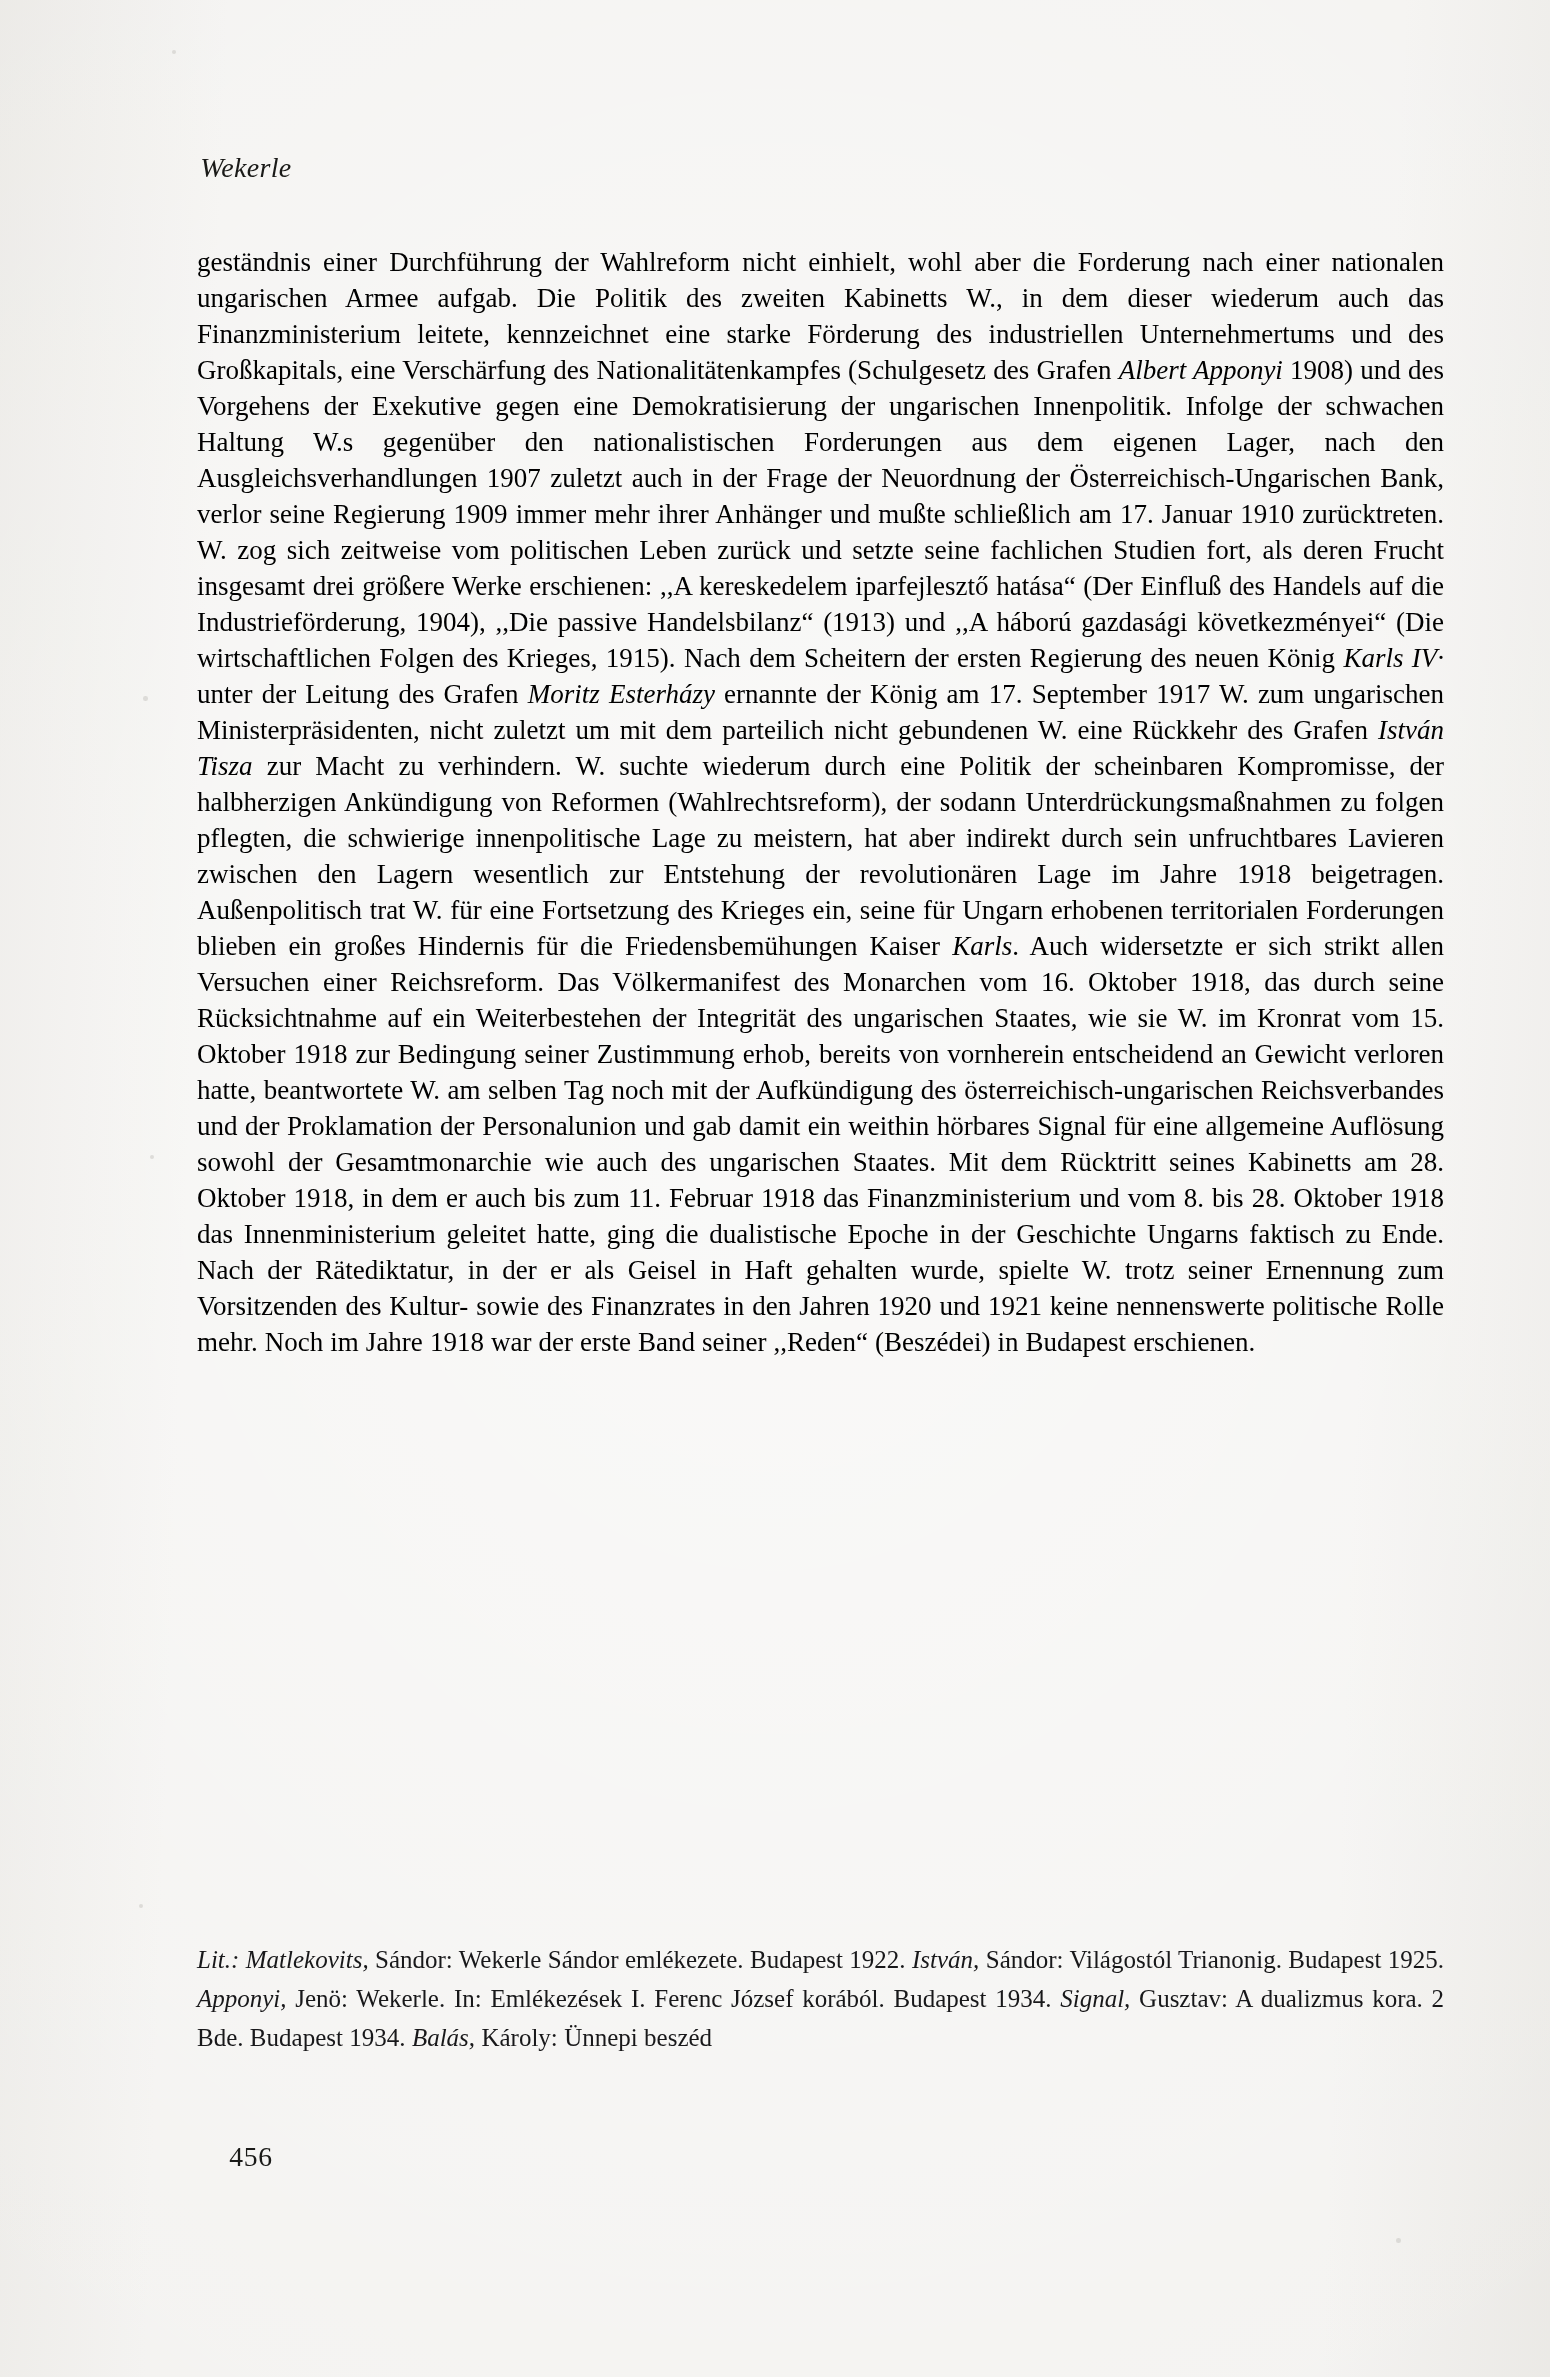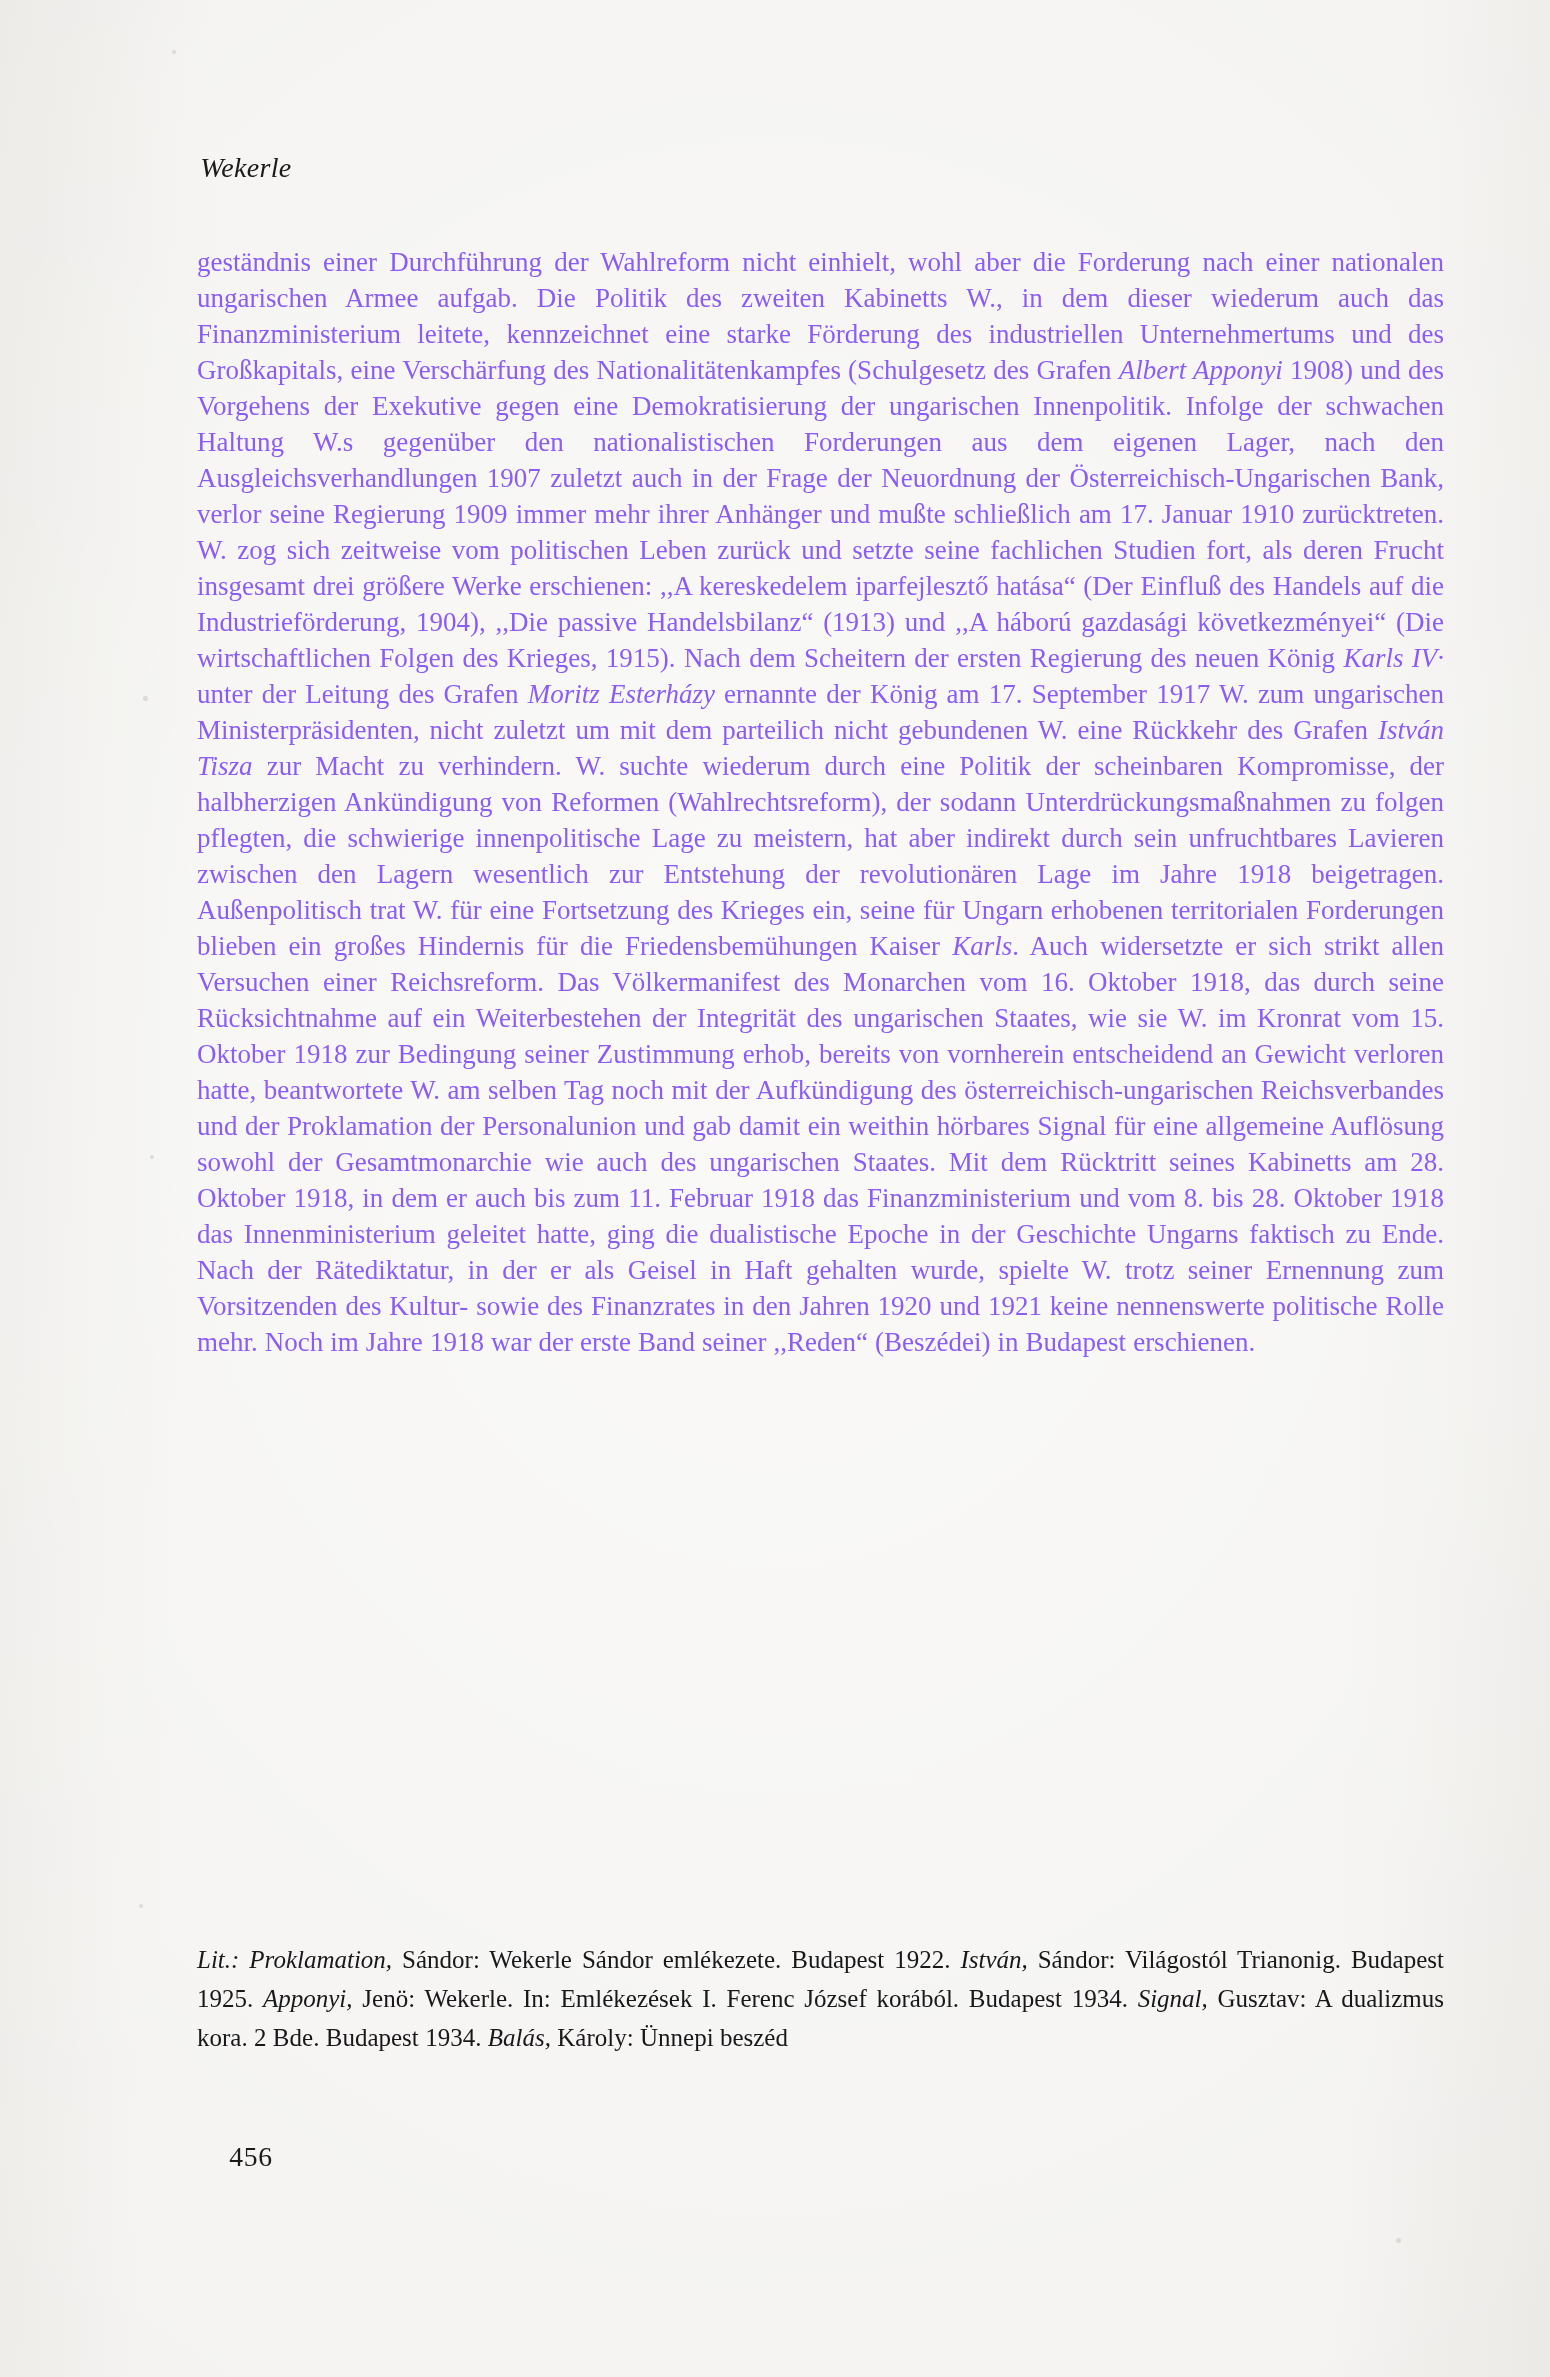--- a/index.html
+++ b/index.html
@@ -43,21 +43,21 @@
     letter-spacing: 0.3px;
   }
   .body-block {
     position: absolute;
     top: 244px;
     left: 0;
     width: 1247px;
     font-family: "Liberation Serif", "DejaVu Serif", serif;
     font-size: 27px;
     line-height: 36px;
-    color: #8b5cf6;
+    color: #000000;
     text-align: justify;
     text-justify: inter-word;
     hyphens: none;
     word-spacing: 0.3px;
   }
   .body-block p {
     margin: 0;
   }
   .lit-block {
     position: absolute;
@@ -106,19 +106,19 @@
 
   <div class="content">
 
     <div class="running-head">Wekerle</div>
 
     <div class="body-block">
       <p>geständnis einer Durchführung der Wahlreform nicht einhielt, wohl aber die Forderung nach einer nationalen ungarischen Armee aufgab. Die Politik des zweiten Kabinetts W., in dem dieser wiederum auch das Finanzministerium leitete, kennzeichnet eine starke Förderung des industriellen Unternehmertums und des Großkapitals, eine Verschärfung des Nationalitätenkampfes (Schulgesetz des Grafen <i>Albert Apponyi</i> 1908) und des Vorgehens der Exekutive gegen eine Demokratisierung der ungarischen Innenpolitik. Infolge der schwachen Haltung W.s gegenüber den nationalistischen Forderungen aus dem eigenen Lager, nach den Ausgleichsverhandlungen 1907 zuletzt auch in der Frage der Neuordnung der Österreichisch-Ungarischen Bank, verlor seine Regierung 1909 immer mehr ihrer Anhänger und mußte schließlich am 17. Januar 1910 zurücktreten. W. zog sich zeitweise vom politischen Leben zurück und setzte seine fachlichen Studien fort, als deren Frucht insgesamt drei größere Werke erschienen: ,,A kereskedelem iparfejlesztő hatása“ (Der Einfluß des Handels auf die Industrieförderung, 1904), ,,Die passive Handelsbilanz“ (1913) und ,,A háború gazdasági következményei“ (Die wirtschaftlichen Folgen des Krieges, 1915). Nach dem Scheitern der ersten Regierung des neuen König <i>Karls IV<span class="it">·</span></i> unter der Leitung des Grafen <i>Moritz Esterházy</i> ernannte der König am 17. September 1917 W. zum ungarischen Ministerpräsidenten, nicht zuletzt um mit dem parteilich nicht gebundenen W. eine Rückkehr des Grafen <i>István Tisza</i> zur Macht zu verhindern. W. suchte wiederum durch eine Politik der scheinbaren Kompromisse, der halbherzigen Ankündigung von Reformen (Wahlrechtsreform), der sodann Unterdrückungsmaßnahmen zu folgen pflegten, die schwierige innenpolitische Lage zu meistern, hat aber indirekt durch sein unfruchtbares Lavieren zwischen den Lagern wesentlich zur Entstehung der revolutionären Lage im Jahre 1918 beigetragen. Außenpolitisch trat W. für eine Fortsetzung des Krieges ein, seine für Ungarn erhobenen territorialen Forderungen blieben ein großes Hindernis für die Friedensbemühungen Kaiser <i>Karls</i>. Auch widersetzte er sich strikt allen Versuchen einer Reichsreform. Das Völkermanifest des Monarchen vom 16. Oktober 1918, das durch seine Rücksichtnahme auf ein Weiterbestehen der Integrität des ungarischen Staates, wie sie W. im Kronrat vom 15. Oktober 1918 zur Bedingung seiner Zustimmung erhob, bereits von vornherein entscheidend an Gewicht verloren hatte, beantwortete W. am selben Tag noch mit der Aufkündigung des österreichisch-ungarischen Reichsverbandes und der Proklamation der Personalunion und gab damit ein weithin hörbares Signal für eine allgemeine Auflösung sowohl der Gesamtmonarchie wie auch des ungarischen Staates. Mit dem Rücktritt seines Kabinetts am 28. Oktober 1918, in dem er auch bis zum 11. Februar 1918 das Finanzministerium und vom 8. bis 28. Oktober 1918 das Innenministerium geleitet hatte, ging die dualistische Epoche in der Geschichte Ungarns faktisch zu Ende. Nach der Rätediktatur, in der er als Geisel in Haft gehalten wurde, spielte W. trotz seiner Ernennung zum Vorsitzenden des Kultur- sowie des Finanzrates in den Jahren 1920 und 1921 keine nennenswerte politische Rolle mehr. Noch im Jahre 1918 war der erste Band seiner ,,Reden“ (Beszédei) in Budapest erschienen.</p>
     </div>
 
     <div class="lit-block">
-      <p><i>Lit.:</i> <span><i>Proklamation,</i> Sándor: Wekerle Sándor emlékezete. Budapest 1922. <i>István,</i> Sándor: Világostól Trianonig. Budapest 1925. <i>Apponyi,</i> Jenö: Wekerle. In: Emlékezések I. Ferenc József korából. Budapest 1934. <i>Signal,</i> Gusztav: A dualizmus kora. 2 Bde. Budapest 1934. <i>Balás,</i> Károly: Ünnepi beszéd</span></p>
+      <p><i>Lit.:</i> <span><i>Matlekovits,</i> Sándor: Wekerle Sándor emlékezete. Budapest 1922. <i>István,</i> Sándor: Világostól Trianonig. Budapest 1925. <i>Apponyi,</i> Jenö: Wekerle. In: Emlékezések I. Ferenc József korából. Budapest 1934. <i>Signal,</i> Gusztav: A dualizmus kora. 2 Bde. Budapest 1934. <i>Balás,</i> Károly: Ünnepi beszéd</span></p>
     </div>
 
     <div class="folio">456</div>
   </div>
 </div>
 
 
 </body></html>

